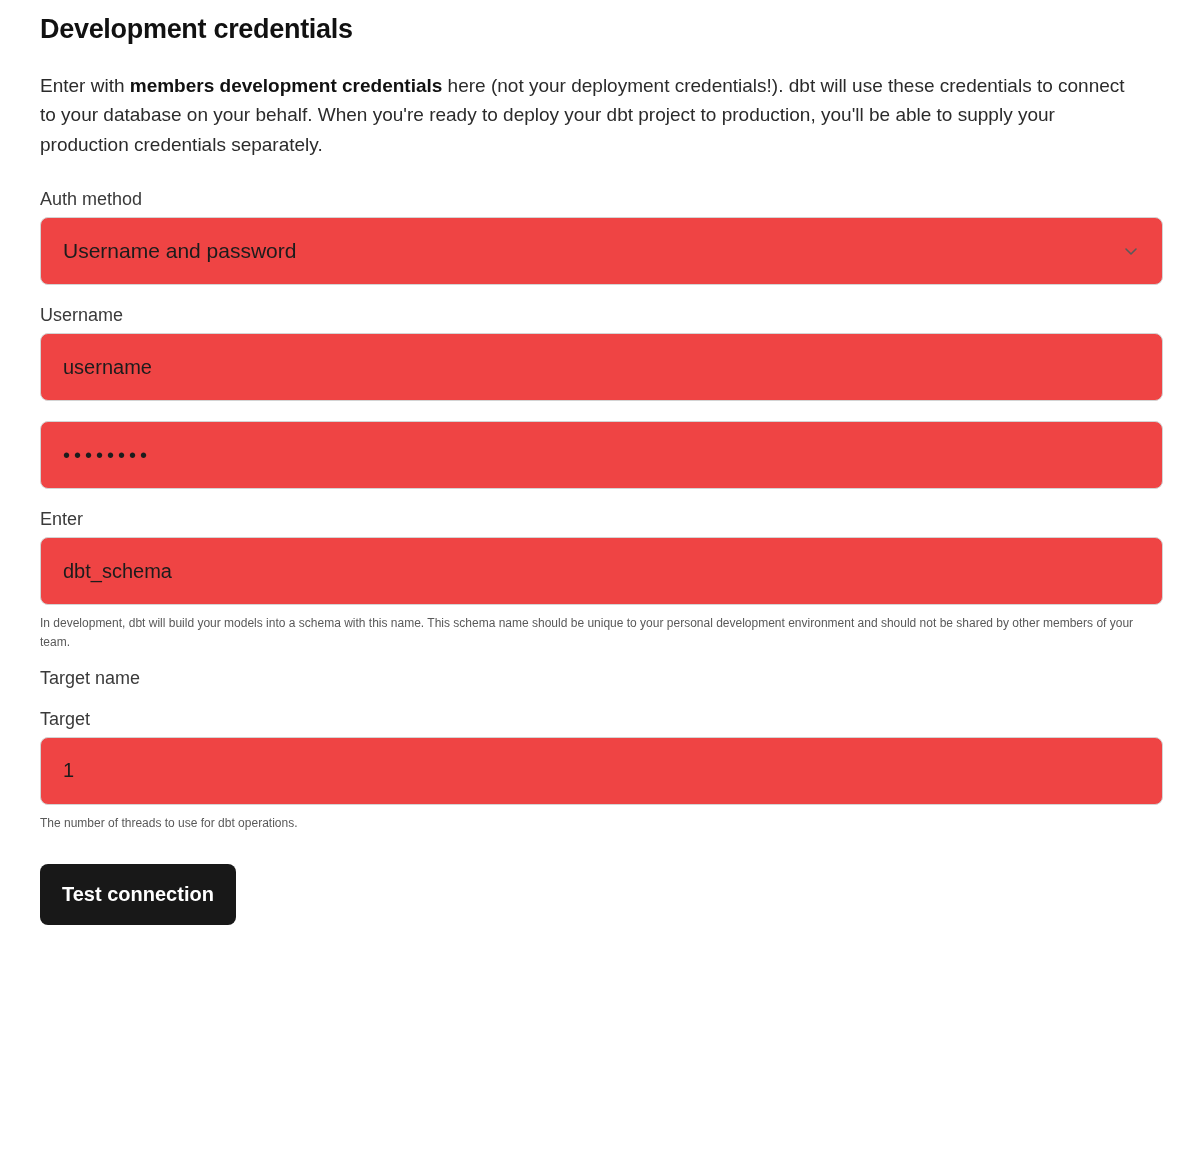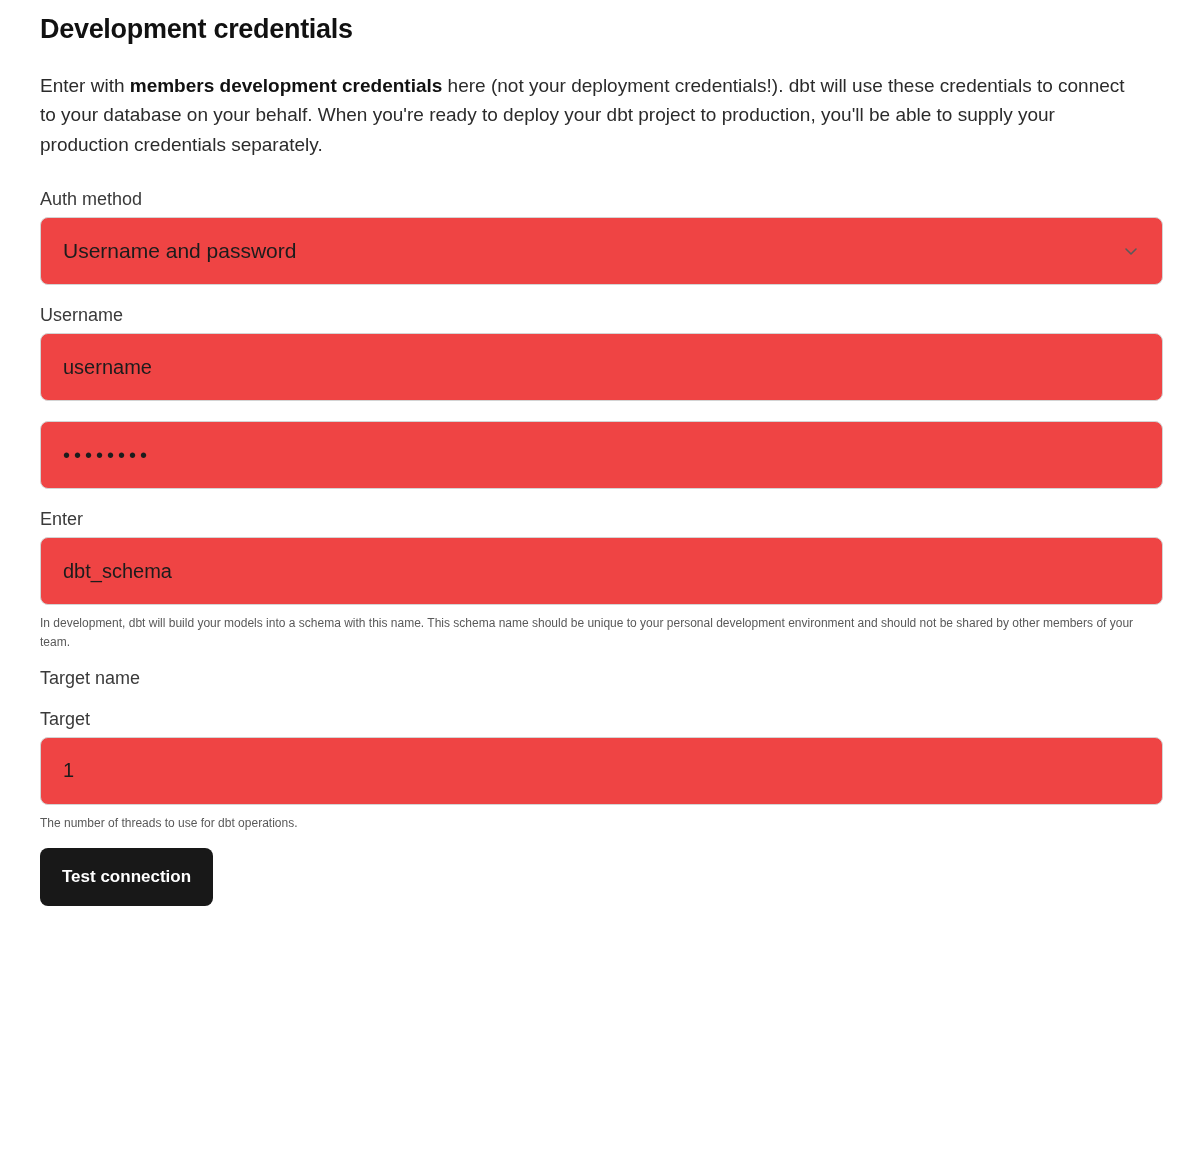--- a/index.html
+++ b/index.html
@@ -84,26 +84,26 @@
     line-height: 1;
   }
   .helper {
     font-size: 12px;
     line-height: 1.55;
     color: #595959;
     margin-top: 9px;
     max-width: 1130px;
   }
   .test-button {
-    margin-top: 0;
+    margin-top: 16px;
     background: #181818;
     color: #ffffff;
     border: none;
     border-radius: 8px;
-    font-size: 17px;
+    font-size: 20px;
     font-weight: bold;
     font-family: "Liberation Sans", sans-serif;
     padding: 19px 22px;
     cursor: pointer;
     display: inline-block;
   }
   .mb-tight { margin-bottom: 16px; }
 </style>
 </head>
 <body>

